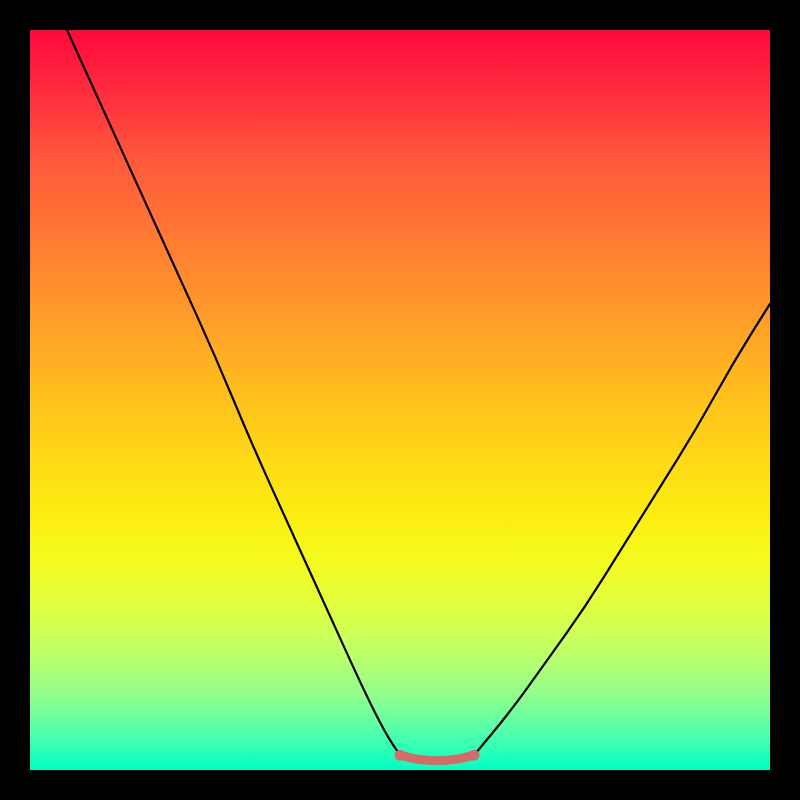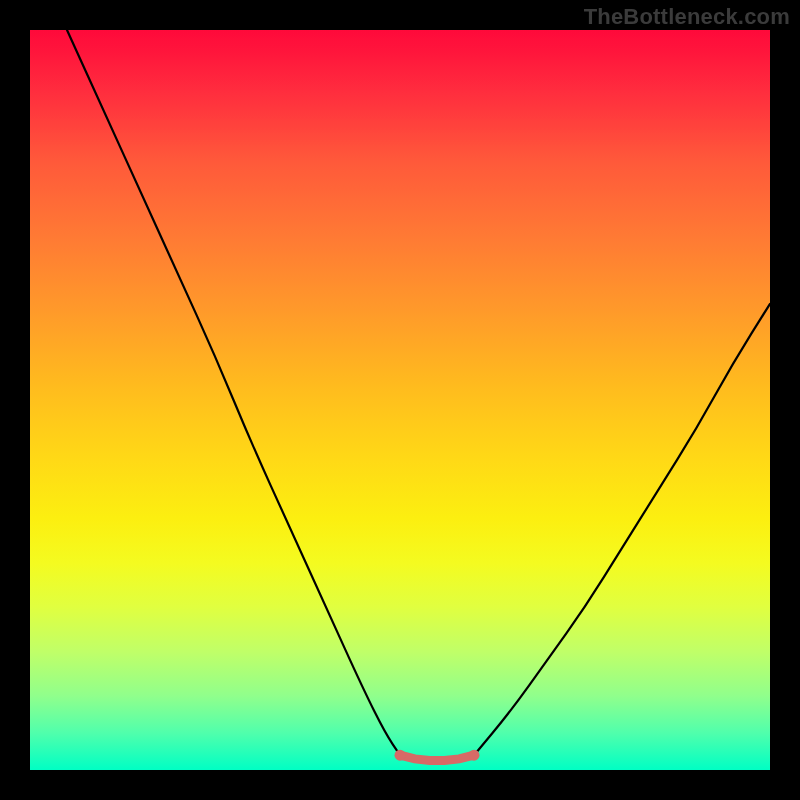--- a/index.html
+++ b/index.html
@@ -66,21 +66,20 @@
     top: 30px;
     width: 740px;
     height: 740px;
     z-index: 10;
   }
 </style>
 </head>
 <body>
 
 <div class="frame">
-  <div class="watermark">TheBottleneck.com</div>
 
   <div class="plot"></div>
   <div class="wash-top"></div>
 
   <svg viewBox="0 0 740 740" preserveAspectRatio="none">
     <path d="M37.00 0.00 Q37.00 0.00 55.50 40.70 Q74.00 81.40 92.50 122.10 Q111.00 162.80 129.50 203.50 Q148.00 244.20 166.50 284.90 Q185.00 325.60 203.50 370.00 Q222.00 414.40 240.50 455.10 Q259.00 495.80 277.50 536.50 Q296.00 577.20 314.50 617.90 Q333.00 658.60 344.10 680.80 Q355.20 703.00 362.60 714.10 T370.00 725.20" fill="none" stroke="#000000" stroke-width="2.2" stroke-linecap="round"></path>
     <path d="M444.00 725.20 Q444.00 725.20 462.50 703.00 Q481.00 680.80 499.50 654.90 Q518.00 629.00 536.50 603.10 Q555.00 577.20 573.50 547.60 Q592.00 518.00 610.50 488.40 Q629.00 458.80 647.50 429.20 Q666.00 399.60 684.50 366.30 Q703.00 333.00 721.50 303.40 T740.00 273.80" fill="none" stroke="#000000" stroke-width="2.2" stroke-linecap="round"></path>
     <path d="M370.00 725.20 L384.80 728.90 L399.60 730.38 L414.40 730.38 L429.20 728.90 L444.00 725.20" fill="none" stroke="#d76a66" stroke-width="9" stroke-linecap="round"></path>
     <circle cx="370.00" cy="725.20" r="5.5" fill="#d76a66"></circle>
     <circle cx="444.00" cy="725.20" r="5.5" fill="#d76a66"></circle>

